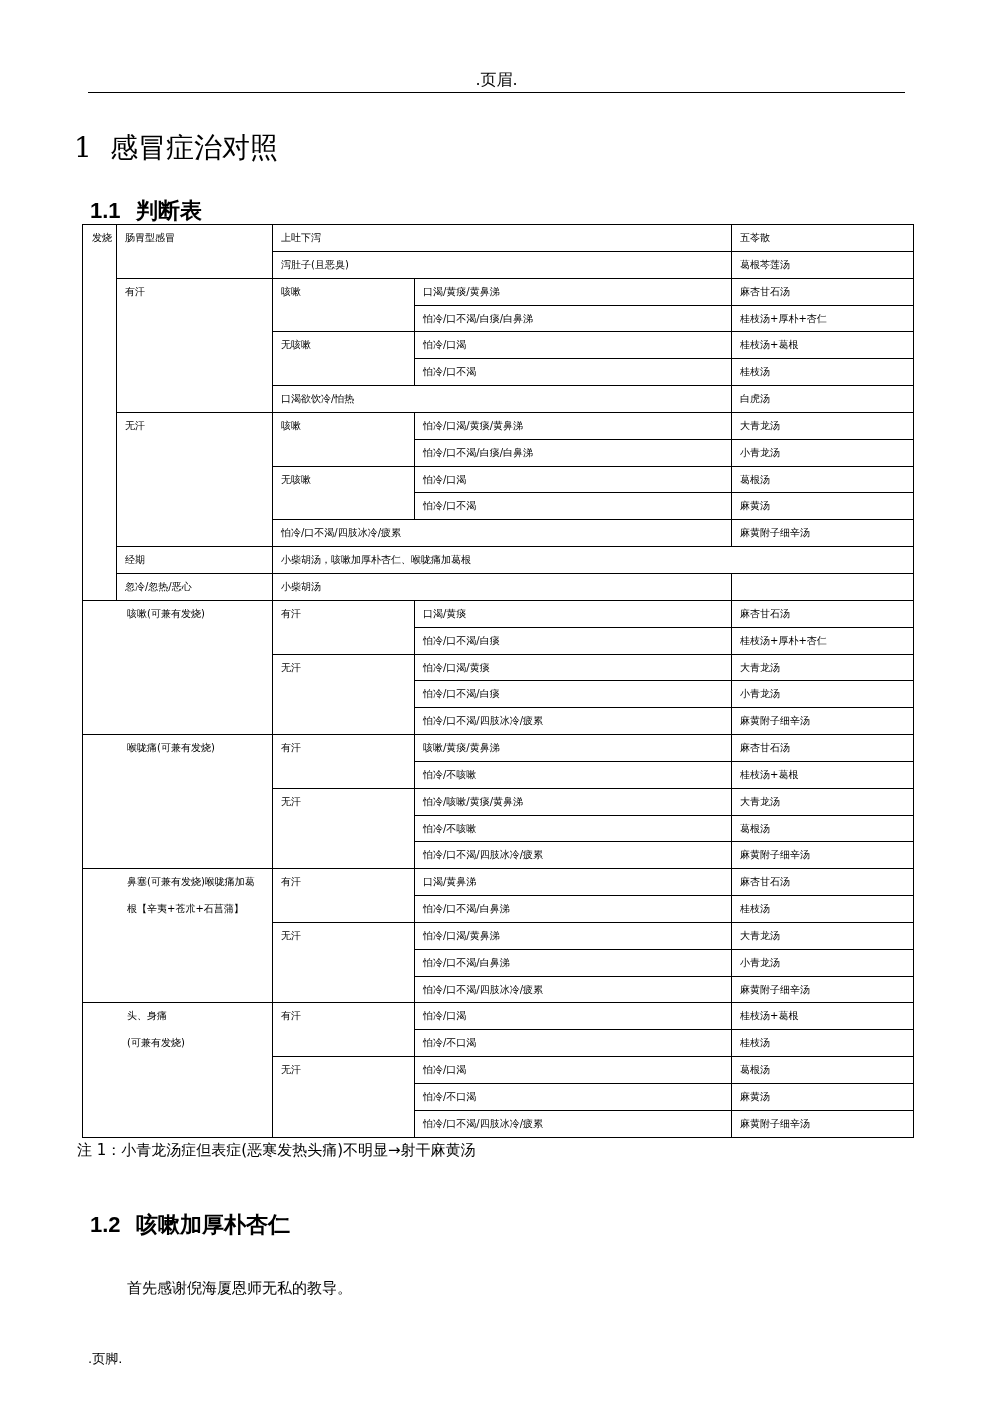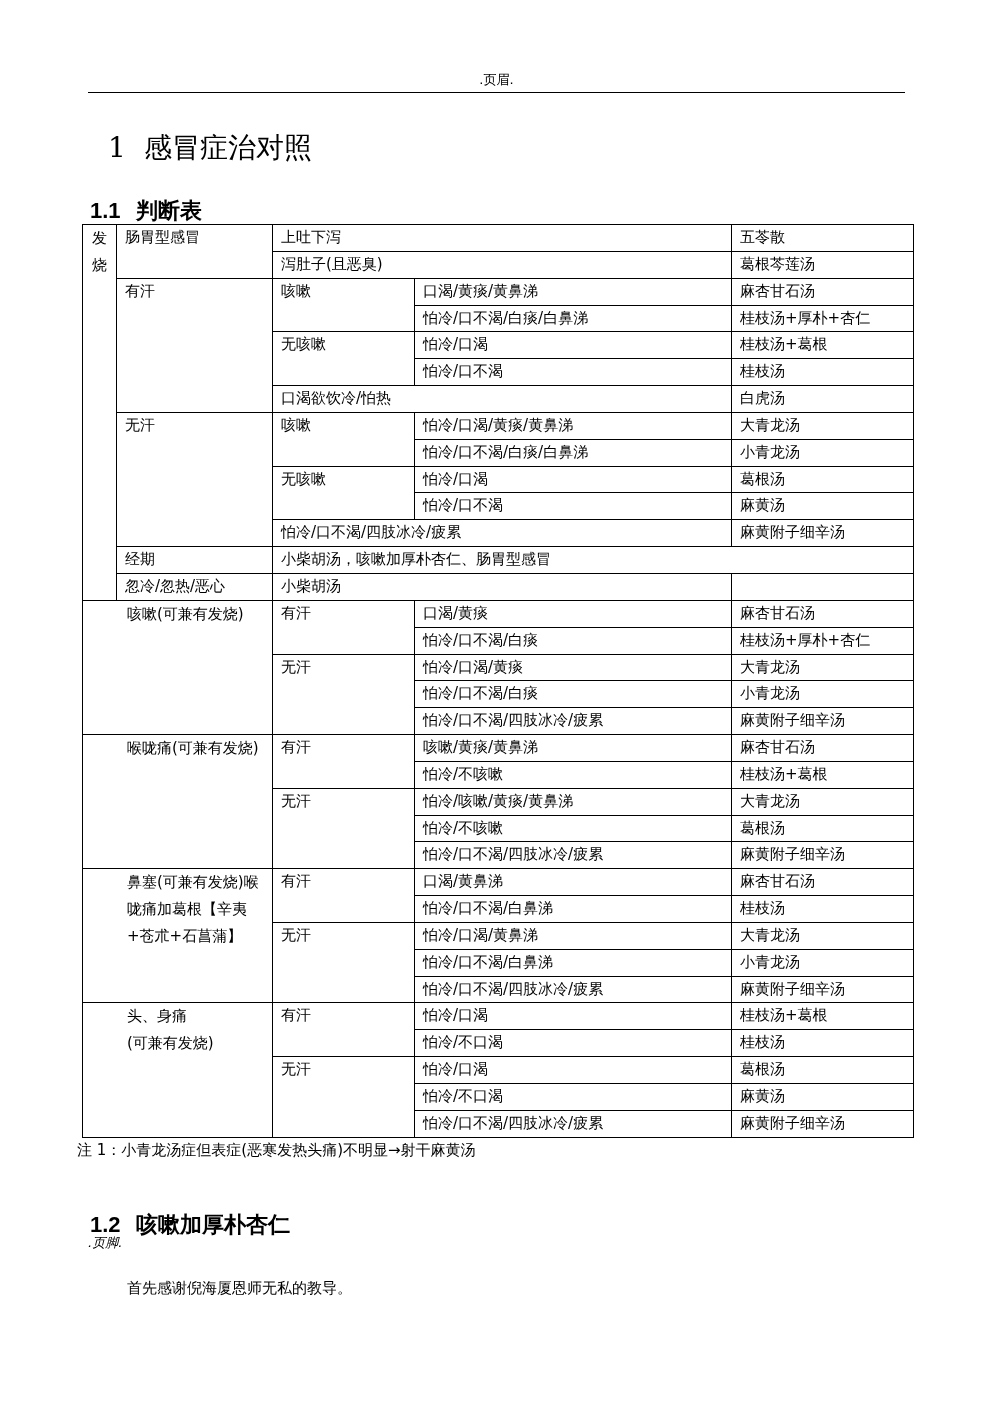--- a/index.html
+++ b/index.html
@@ -1,34 +1,34 @@
 <!DOCTYPE html>
 <html><head>
 <meta charset="utf-8">
 <style>
   html, body { margin:0; padding:0; background:#fff; }
   body { width:993px; height:1404px; position:relative; overflow:hidden;
          font-family:"DejaVu Sans","Liberation Sans",sans-serif; color:#000; }
   .header { position:absolute; left:88px; top:70px; width:817px; height:22px;
-            border-bottom:1.5px solid #000; text-align:center; font-size:13px; line-height:20px; }
-  .h1 { position:absolute; left:108px; top:128px; font-family:"DejaVu Serif","Liberation Serif",serif;
+            border-bottom:1.5px solid #000; text-align:center; font-size:16px; line-height:20px; }
+  .h1 { position:absolute; left:74px; top:128px; font-family:"DejaVu Serif","Liberation Serif",serif;
         font-size:28px; line-height:40px; }
   .h1 .num { display:inline-block; width:36px; }
   .h2 { position:absolute; left:90px; font-family:"Liberation Sans","DejaVu Sans",sans-serif;
         font-weight:bold; font-size:22px; line-height:30px;margin-top:12px; }
   .h2 .num { display:inline-block; width:46px; }
   table.t { position:absolute; left:82px; top:224px; border-collapse:collapse;
-            table-layout:fixed; width:831px; font-size:15px; }
+            table-layout:fixed; width:831px; font-size:10px; }
   table.t td { border:1px solid #000; padding:0 8px; height:25.85px; vertical-align:top;
                line-height:25px; white-space:nowrap; overflow:hidden; }
   table.t td.wrap { white-space:normal; line-height:26.8px;padding-left:44px; }
   table.t td.narrow { padding:0 4px 0 9px; white-space:normal; line-height:26.8px; }
   .note { position:absolute; left:77px; top:1139px; font-size:15px; line-height:22px; }
   .para { position:absolute; left:127px; top:1240px; font-size:15px; line-height:22px;margin-top:37px; }
-  .footer { position:absolute; left:88px; top:1234px; font-size:13px; line-height:18px;font-style:italic; }
+  .footer { position:absolute; left:88px; top:1350px; font-size:13px; line-height:18px; }
 </style>
 </head>
 <body>
 
 <div class="header">.页眉.</div>
 
 <div class="h1">
   <span class="num">1</span><span>感冒症治对照</span>
 </div>
 
@@ -97,21 +97,21 @@
     <tr>
       <td>怕冷/口不渴</td>
       <td>麻黄汤</td>
     </tr>
     <tr>
       <td colspan="2">怕冷/口不渴/四肢冰冷/疲累</td>
       <td>麻黄附子细辛汤</td>
     </tr>
     <tr>
       <td>经期</td>
-      <td colspan="3">小柴胡汤，咳嗽加厚朴杏仁、肠胃型感冒</td>
+      <td colspan="3">小柴胡汤，咳嗽加厚朴杏仁、喉咙痛加葛根</td>
     </tr>
     <tr>
       <td>忽冷/忽热/恶心</td>
       <td colspan="2">小柴胡汤</td>
       <td></td>
     </tr>
 
     <tr>
       <td rowspan="5" colspan="2" class="wrap">咳嗽(可兼有发烧)</td>
       <td rowspan="2">有汗</td>

